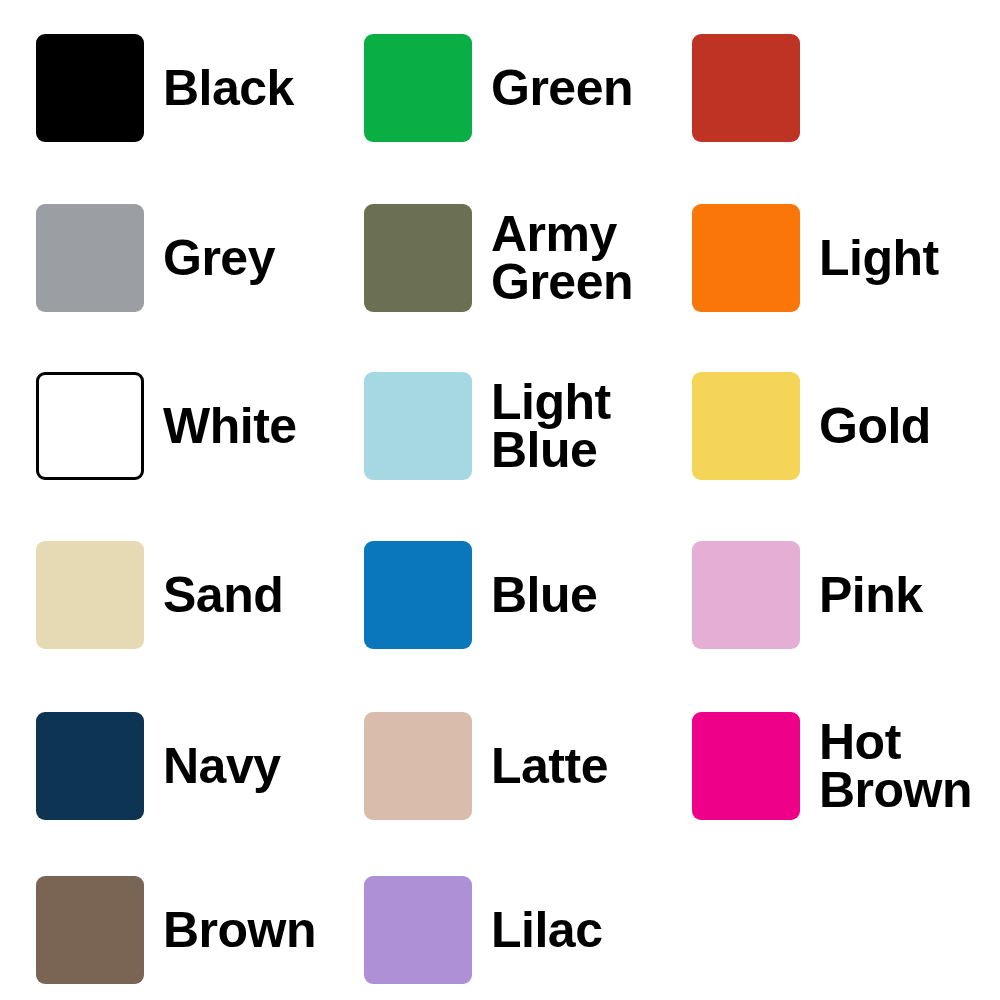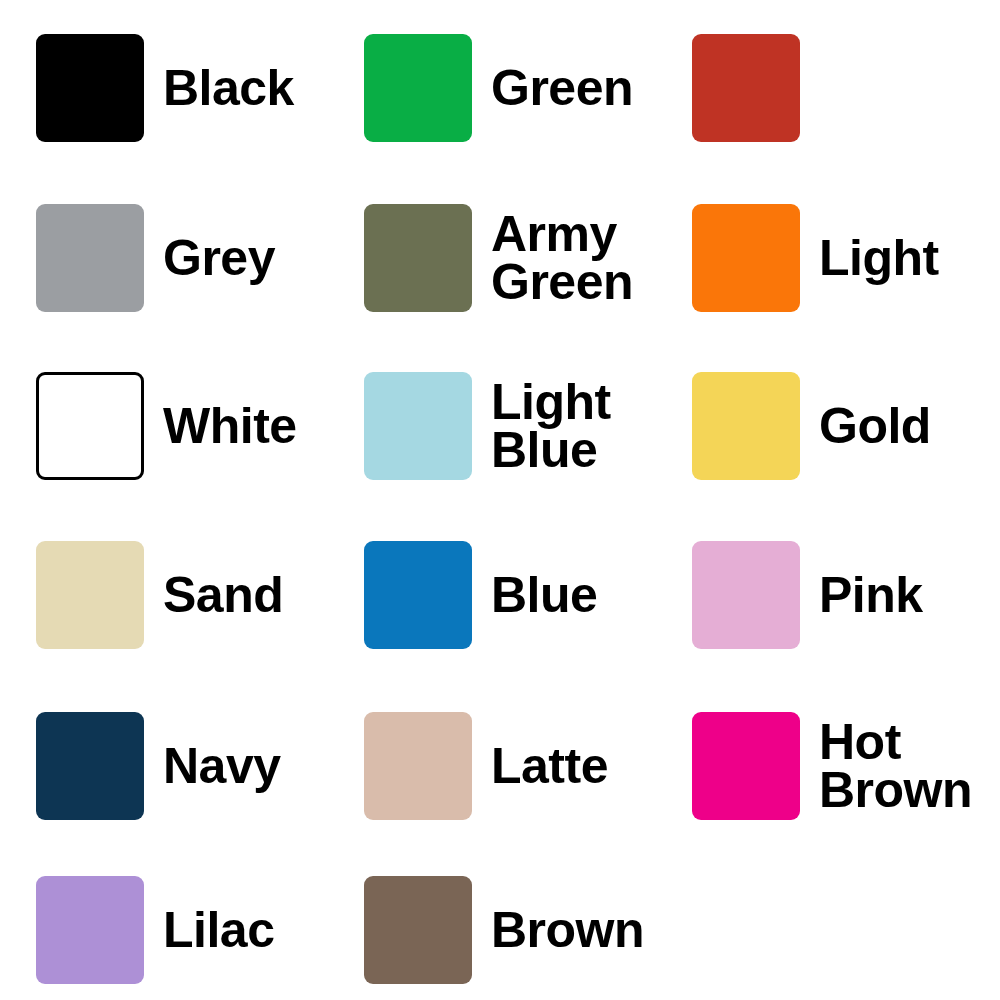--- a/index.html
+++ b/index.html
@@ -124,21 +124,21 @@
     <div class="swatch-cell">
       <div class="swatch-chip" style="background-color: rgb(217, 188, 171);"></div>
       <div class="swatch-label">Latte</div>
     </div>
     <div class="swatch-cell">
       <div class="swatch-chip" style="background-color: rgb(238, 0, 137);"></div>
       <div class="swatch-label">Hot
 Brown</div>
     </div>
     <div class="swatch-cell">
+      <div class="swatch-chip" style="background-color: rgb(122, 101, 85);"></div>
+      <div class="swatch-label">Brown</div>
+    </div>
+    <div class="swatch-cell">
       <div class="swatch-chip" style="background-color: rgb(173, 144, 214);"></div>
       <div class="swatch-label">Lilac</div>
-    </div>
-    <div class="swatch-cell">
-      <div class="swatch-chip" style="background-color: rgb(122, 101, 85);"></div>
-      <div class="swatch-label">Brown</div>
     </div>
     <div class="empty-cell"></div>
   </div>
 
 </body></html>

